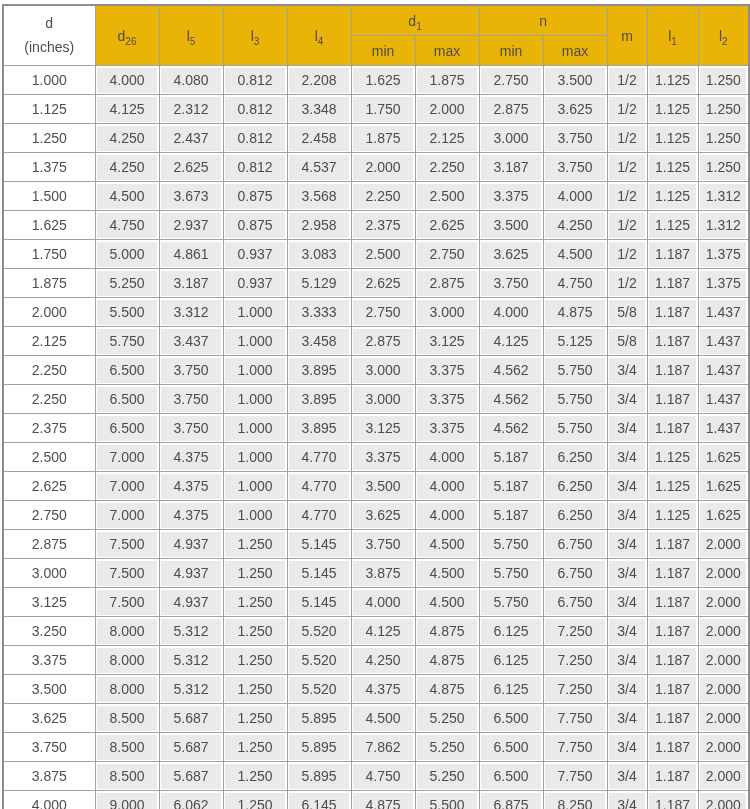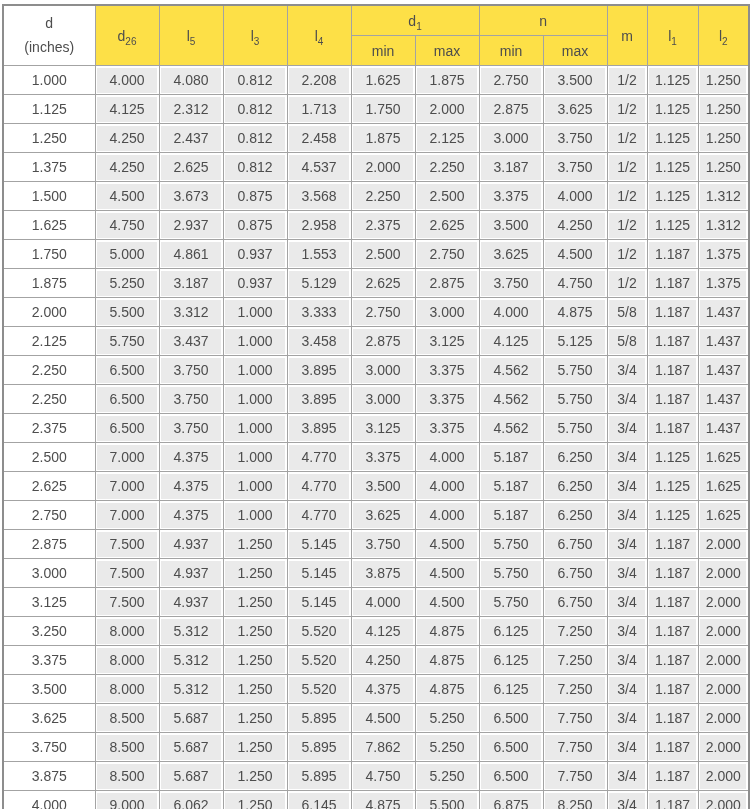--- a/index.html
+++ b/index.html
@@ -25,21 +25,21 @@
     border: 1px solid #a3a3a3;
     text-align: center;
     vertical-align: middle;
     color: #4d4d4d;
     font-size: 14px;
     font-weight: normal;
     overflow: hidden;
     white-space: nowrap;
   }
   .dim-table thead th {
-    background: #fde047;
+    background: #eab308;
     height: 27px;
   }
   .dim-table thead th.corner {
     background: #ffffff;
     line-height: 1.7;
   }
   .dim-table tbody td {
     height: 24px;
     background: #eaeaea;
     background-clip: content-box;
@@ -108,21 +108,21 @@
           <td>3.500</td>
           <td>1/2</td>
           <td>1.125</td>
           <td>1.250</td>
         </tr>
         <tr>
           <td class="col-d">1.125</td>
           <td>4.125</td>
           <td>2.312</td>
           <td>0.812</td>
-          <td>1.713</td>
+          <td>3.348</td>
           <td>1.750</td>
           <td>2.000</td>
           <td>2.875</td>
           <td>3.625</td>
           <td>1/2</td>
           <td>1.125</td>
           <td>1.250</td>
         </tr>
         <tr>
           <td class="col-d">1.250</td>
@@ -178,21 +178,21 @@
           <td>4.250</td>
           <td>1/2</td>
           <td>1.125</td>
           <td>1.312</td>
         </tr>
         <tr>
           <td class="col-d">1.750</td>
           <td>5.000</td>
           <td>4.861</td>
           <td>0.937</td>
-          <td>1.553</td>
+          <td>3.083</td>
           <td>2.500</td>
           <td>2.750</td>
           <td>3.625</td>
           <td>4.500</td>
           <td>1/2</td>
           <td>1.187</td>
           <td>1.375</td>
         </tr>
         <tr>
           <td class="col-d">1.875</td>

